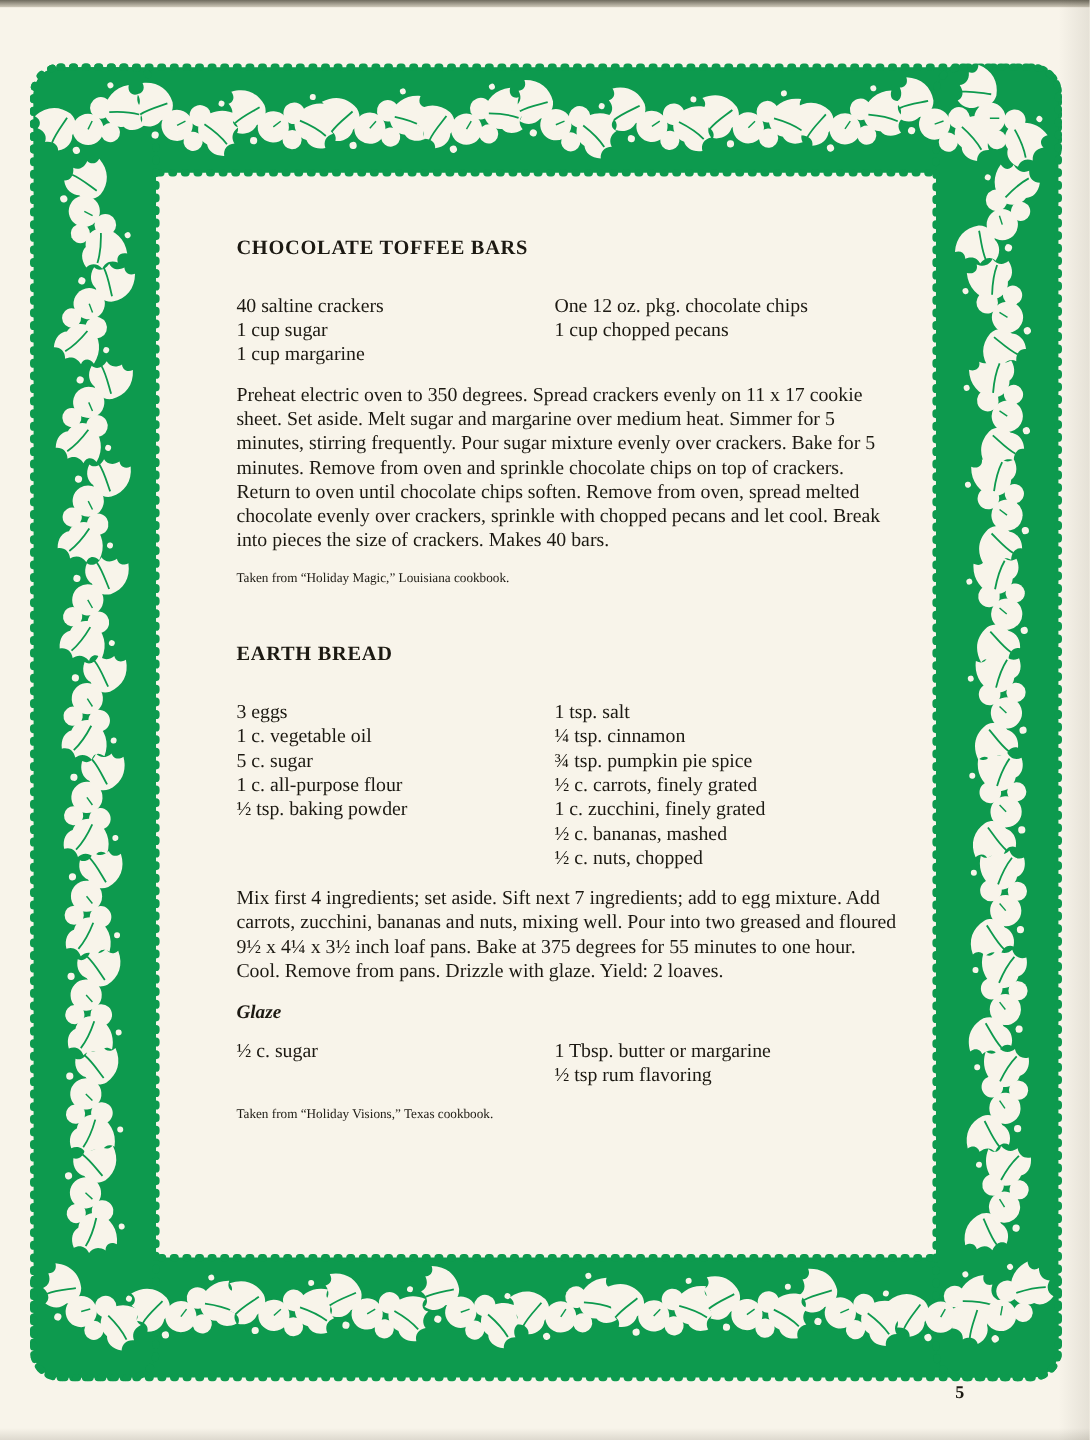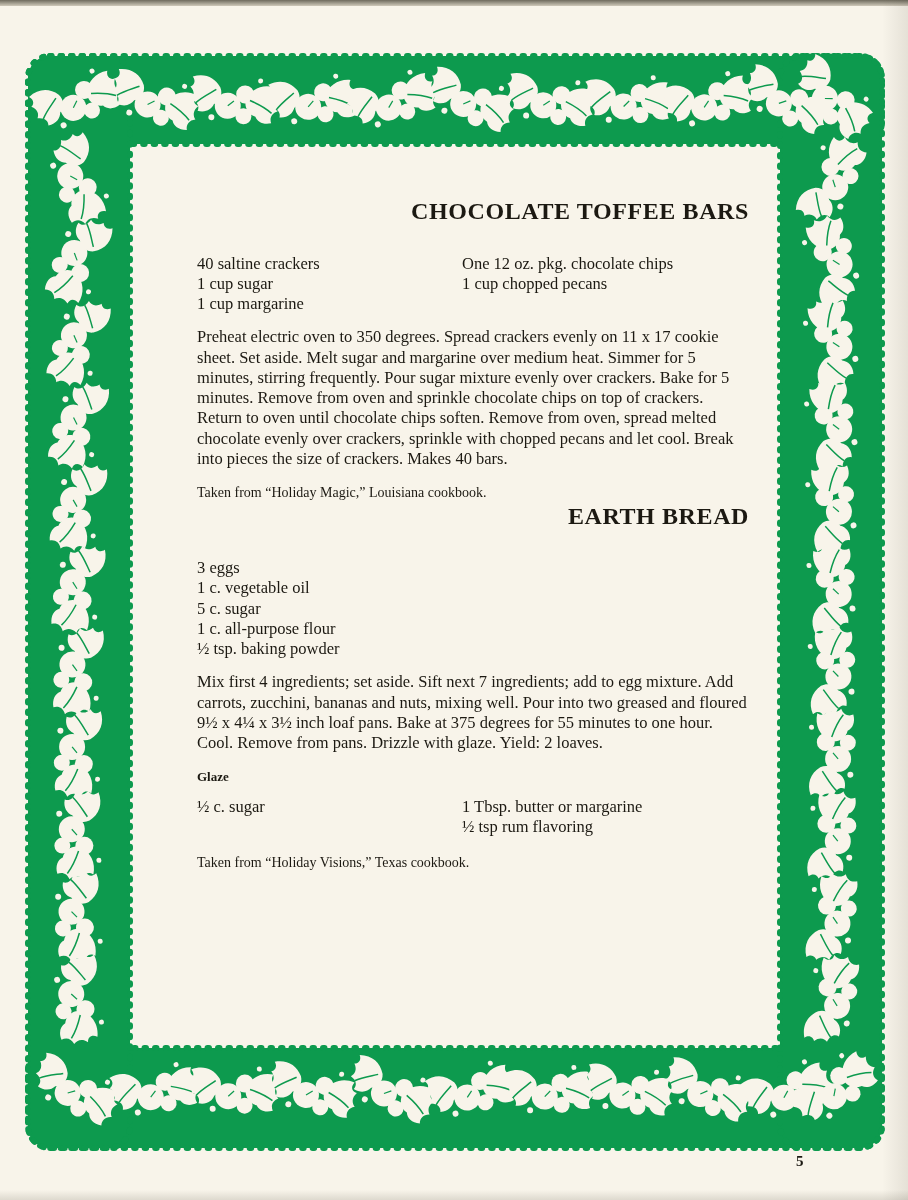--- a/index.html
+++ b/index.html
@@ -36,33 +36,33 @@
     stroke-linecap: round;
   }
   .content {
     position: absolute; left: 197px; top: 197px; width: 552px;
     z-index: 3;
     font-size: 16.5px;
     line-height: 1.23;
   }
   .recipe-title {
     margin: 0 0 27px 0;
-    text-align: right;
-    font-size: 24px;
+    text-align: left;
+    font-size: 17px;
     font-weight: bold;
     letter-spacing: 0.6px;
   }
   .ingredients { display: flex; margin: 0 0 13px 0; }
   .ing-col { list-style: none; margin: 0; padding: 0; }
   .ing-col.left { width: 265px; flex: none; }
   .ing-col li { line-height: 1.23; }
   .para { margin: 0 0 15px 0; }
-  .attribution { margin: 0; font-size: 14px; }
-  .recipe-2 { }
-  .glaze-heading { margin: 12px 0 12px 0; font-size: 13px; font-weight: bold; }
+  .attribution { margin: 0; font-size: 11px; }
+  .recipe-2 { margin-top: 46px; }
+  .glaze-heading { margin: 12px 0 12px 0; font-size: 16px; font-weight: bold; font-style: italic; }
   .glaze .ingredients { margin-bottom: 17px; }
   .glaze .para { margin-bottom: 12px; }
   .page-number {
     position: absolute; left: 796px; top: 1153px;
     font-size: 15px; font-weight: bold; z-index: 4;
   }
 </style>
 </head>
 <body>
 
@@ -165,20 +165,29 @@
   <section class="recipe recipe-2">
     <h2 class="recipe-title">EARTH BREAD</h2>
     <div class="ingredients">
       <ul class="ing-col left">
           <li>3 eggs</li>
           <li>1 c. vegetable oil</li>
           <li>5 c. sugar</li>
           <li>1 c. all-purpose flour</li>
           <li>½ tsp. baking powder</li>
         </ul>
+      <ul class="ing-col">
+          <li>1 tsp. salt</li>
+          <li>¼ tsp. cinnamon</li>
+          <li>¾ tsp. pumpkin pie spice</li>
+          <li>½ c. carrots, finely grated</li>
+          <li>1 c. zucchini, finely grated</li>
+          <li>½ c. bananas, mashed</li>
+          <li>½ c. nuts, chopped</li>
+        </ul>
     </div>
     <p class="para">Mix first 4 ingredients; set aside. Sift next 7 ingredients; add to egg mixture. Add carrots, zucchini, bananas and nuts, mixing well. Pour into two greased and floured 9½ x 4¼ x 3½ inch loaf pans. Bake at 375 degrees for 55 minutes to one hour. Cool. Remove from pans. Drizzle with glaze. Yield: 2 loaves.</p>
 
     <div class="glaze">
       <h3 class="glaze-heading">Glaze</h3>
       <div class="ingredients">
         <ul class="ing-col left">
             <li>½ c. sugar</li>
           </ul>
         <ul class="ing-col">

